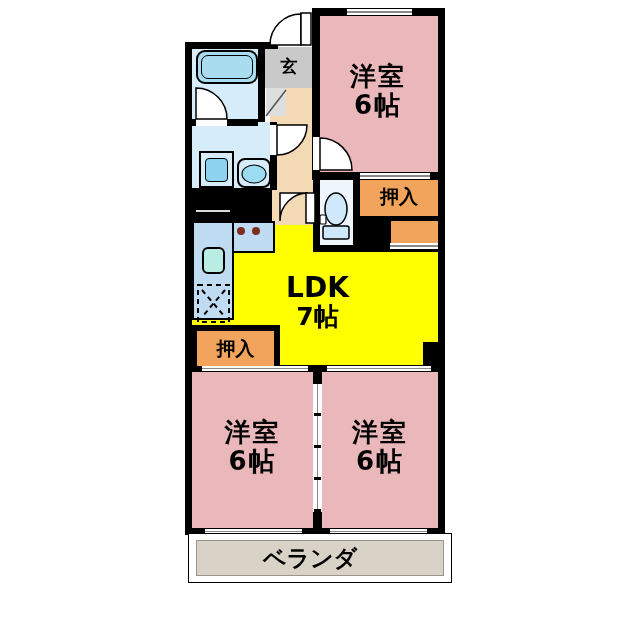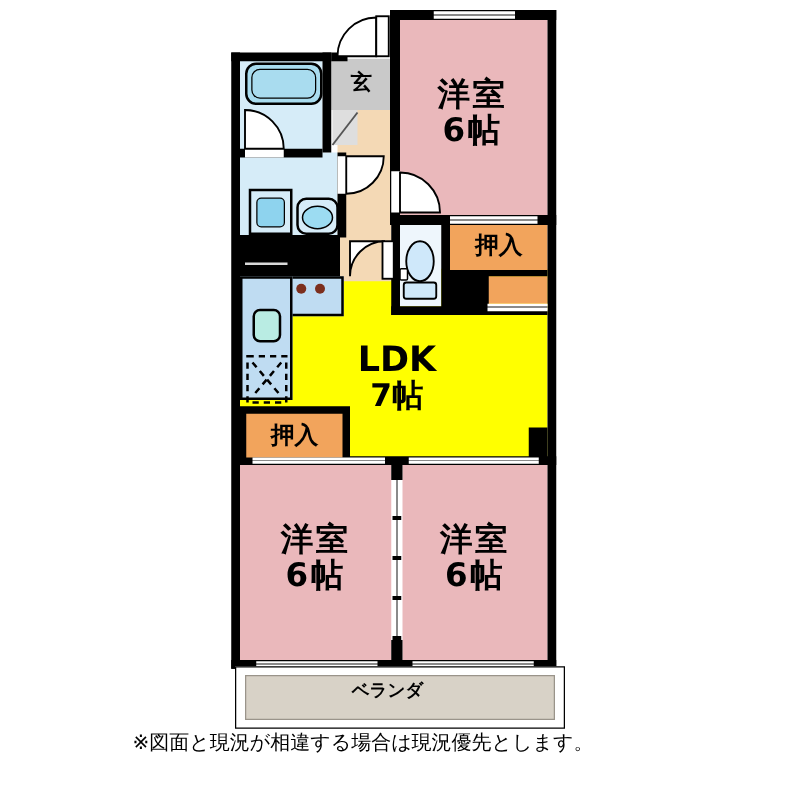--- a/index.html
+++ b/index.html
@@ -145,17 +145,16 @@
   <div>洋室</div>
   <div>6帖</div>
 </div>
 <div class="label" style="left:322px;top:418px;width:116px;font-size:26px;letter-spacing:2px">
   <div>洋室</div>
   <div>6帖</div>
 </div>
 <div class="label" style="left:360px;top:186px;width:78px;font-size:19px">押入</div>
 <div class="label" style="left:197px;top:338px;width:77px;font-size:19px">押入</div>
 <div class="label" style="left:265px;top:57px;width:48px;font-size:17px">玄</div>
-<div class="label" style="left:196px;top:546px;width:228px;font-size:14px;font-weight:600">ベランダ</div>
+<div class="label" style="left:196px;top:546px;width:228px;font-size:23px;font-weight:600">ベランダ</div>
 
 <div class="notes">
-  <div>※図面と現況が相違する場合は現況優先とします。</div>
 </div>
 
 </body></html>

